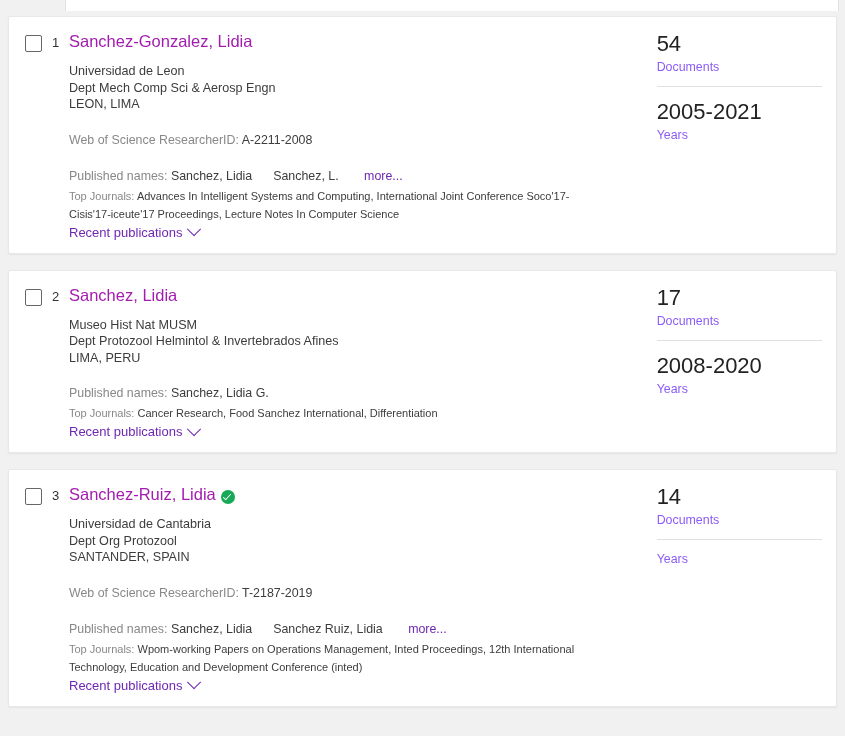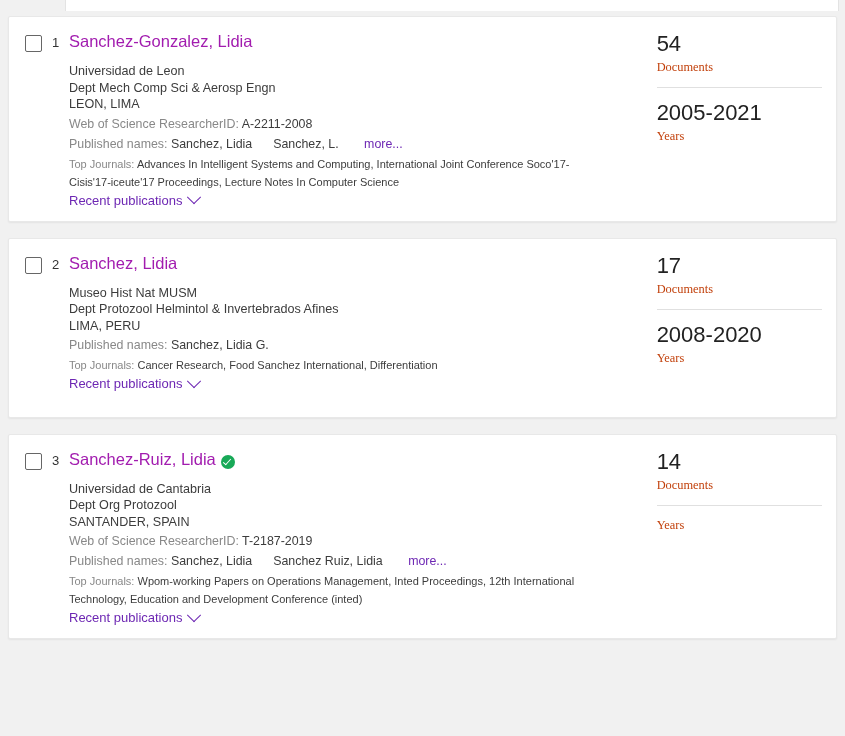--- a/index.html
+++ b/index.html
@@ -123,21 +123,21 @@
   }
   .affil {
     font-size: 12.6px;
     color: #3c3c3c;
     line-height: 16.5px;
   }
   .meta-line {
     font-size: 12.4px;
     line-height: 18px;
     color: #3c3c3c;
-    margin-top: 2px;
+    margin-top: 18px;
   }
   .meta-label {
     color: #888;
   }
   .sep-gap { display: inline-block; width: 14px; }
   .more-link {
     color: #6d27b3;
     margin-left: 22px;
     cursor: pointer;
   }
@@ -177,23 +177,22 @@
     border-top: 1px solid #e0e0e0;
     margin-bottom: 12px;
   }
   .stat-value {
     font-size: 22px;
     color: #222;
     line-height: 26px;
   }
   .stat-label {
     font-size: 12.4px;
-    color: #c2410c;
+    color: #8b5cf6;
     margin-top: 3px;
-    font-family: Liberation Serif, serif;
   }
 </style>
 </head>
 <body>
 
 <div id="page">
 
   <div class="top-strip">
     <div class="inner"></div>
   </div>

